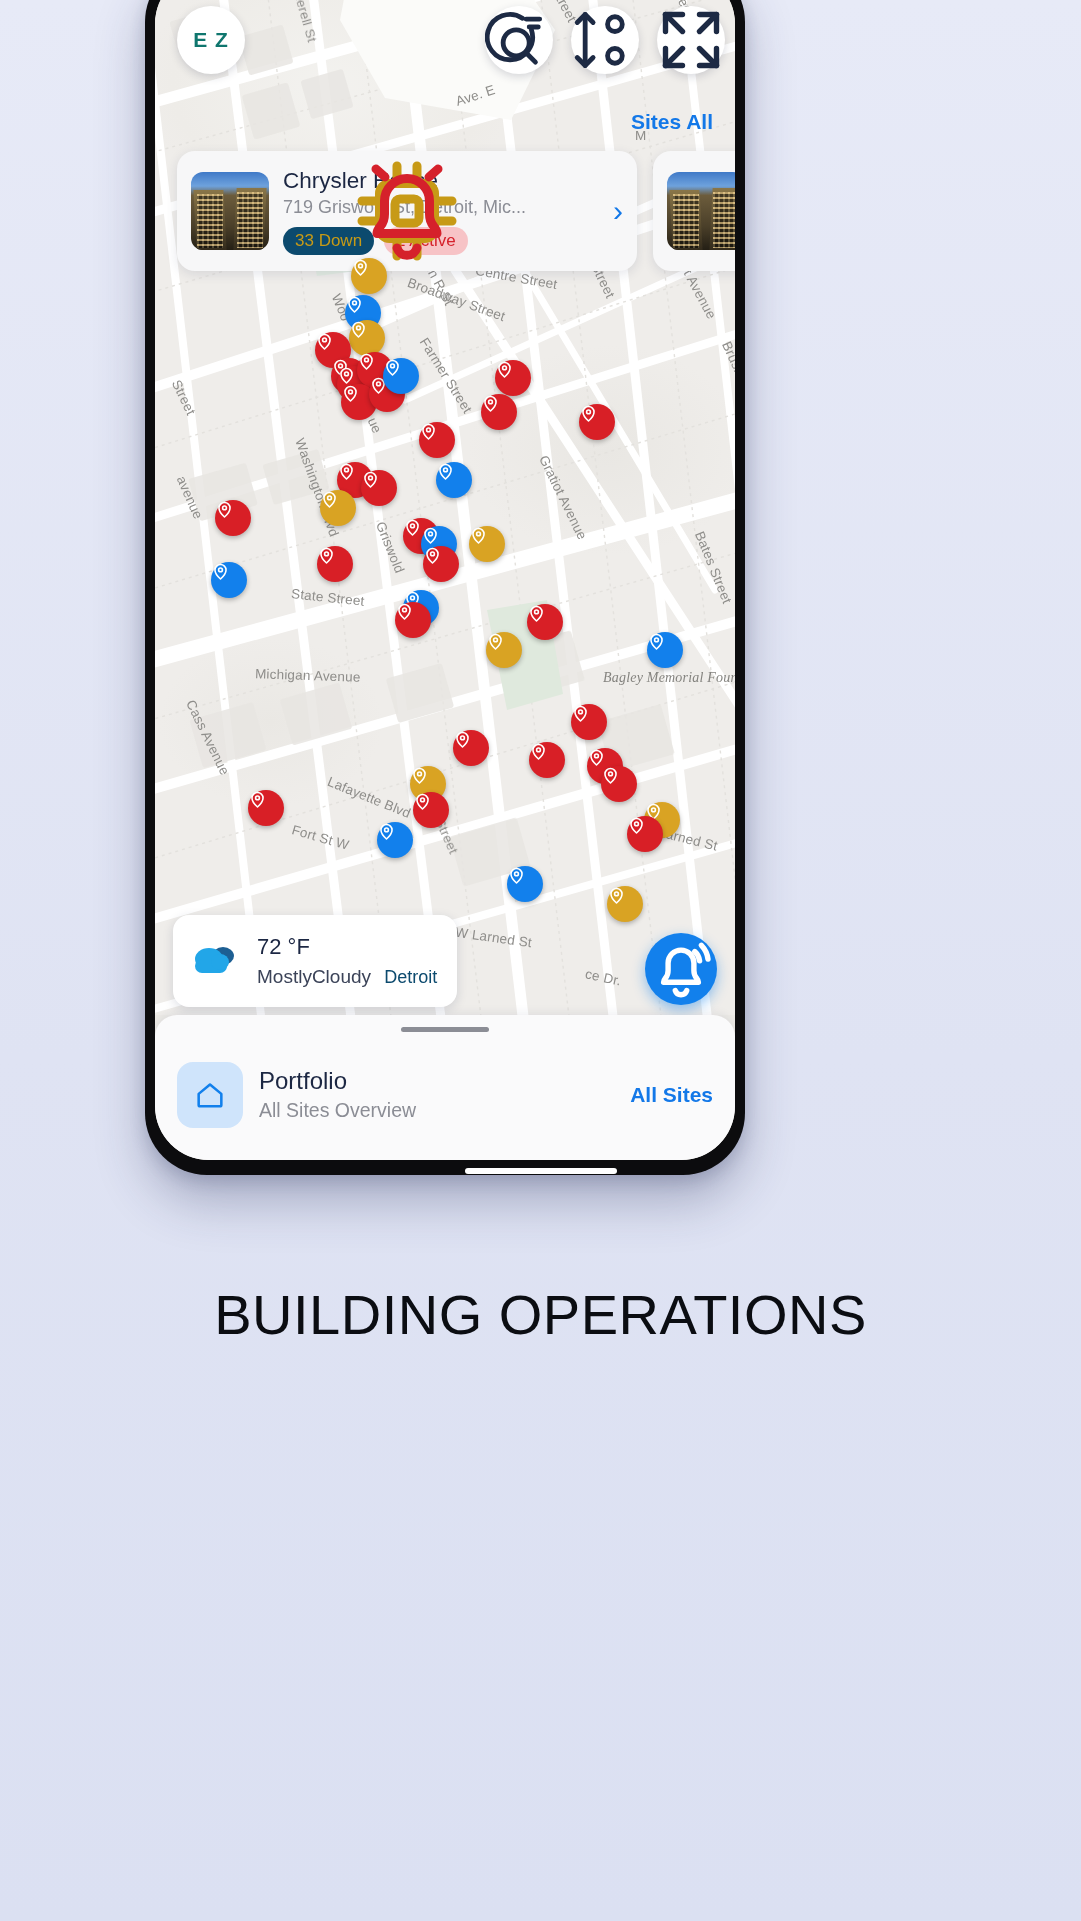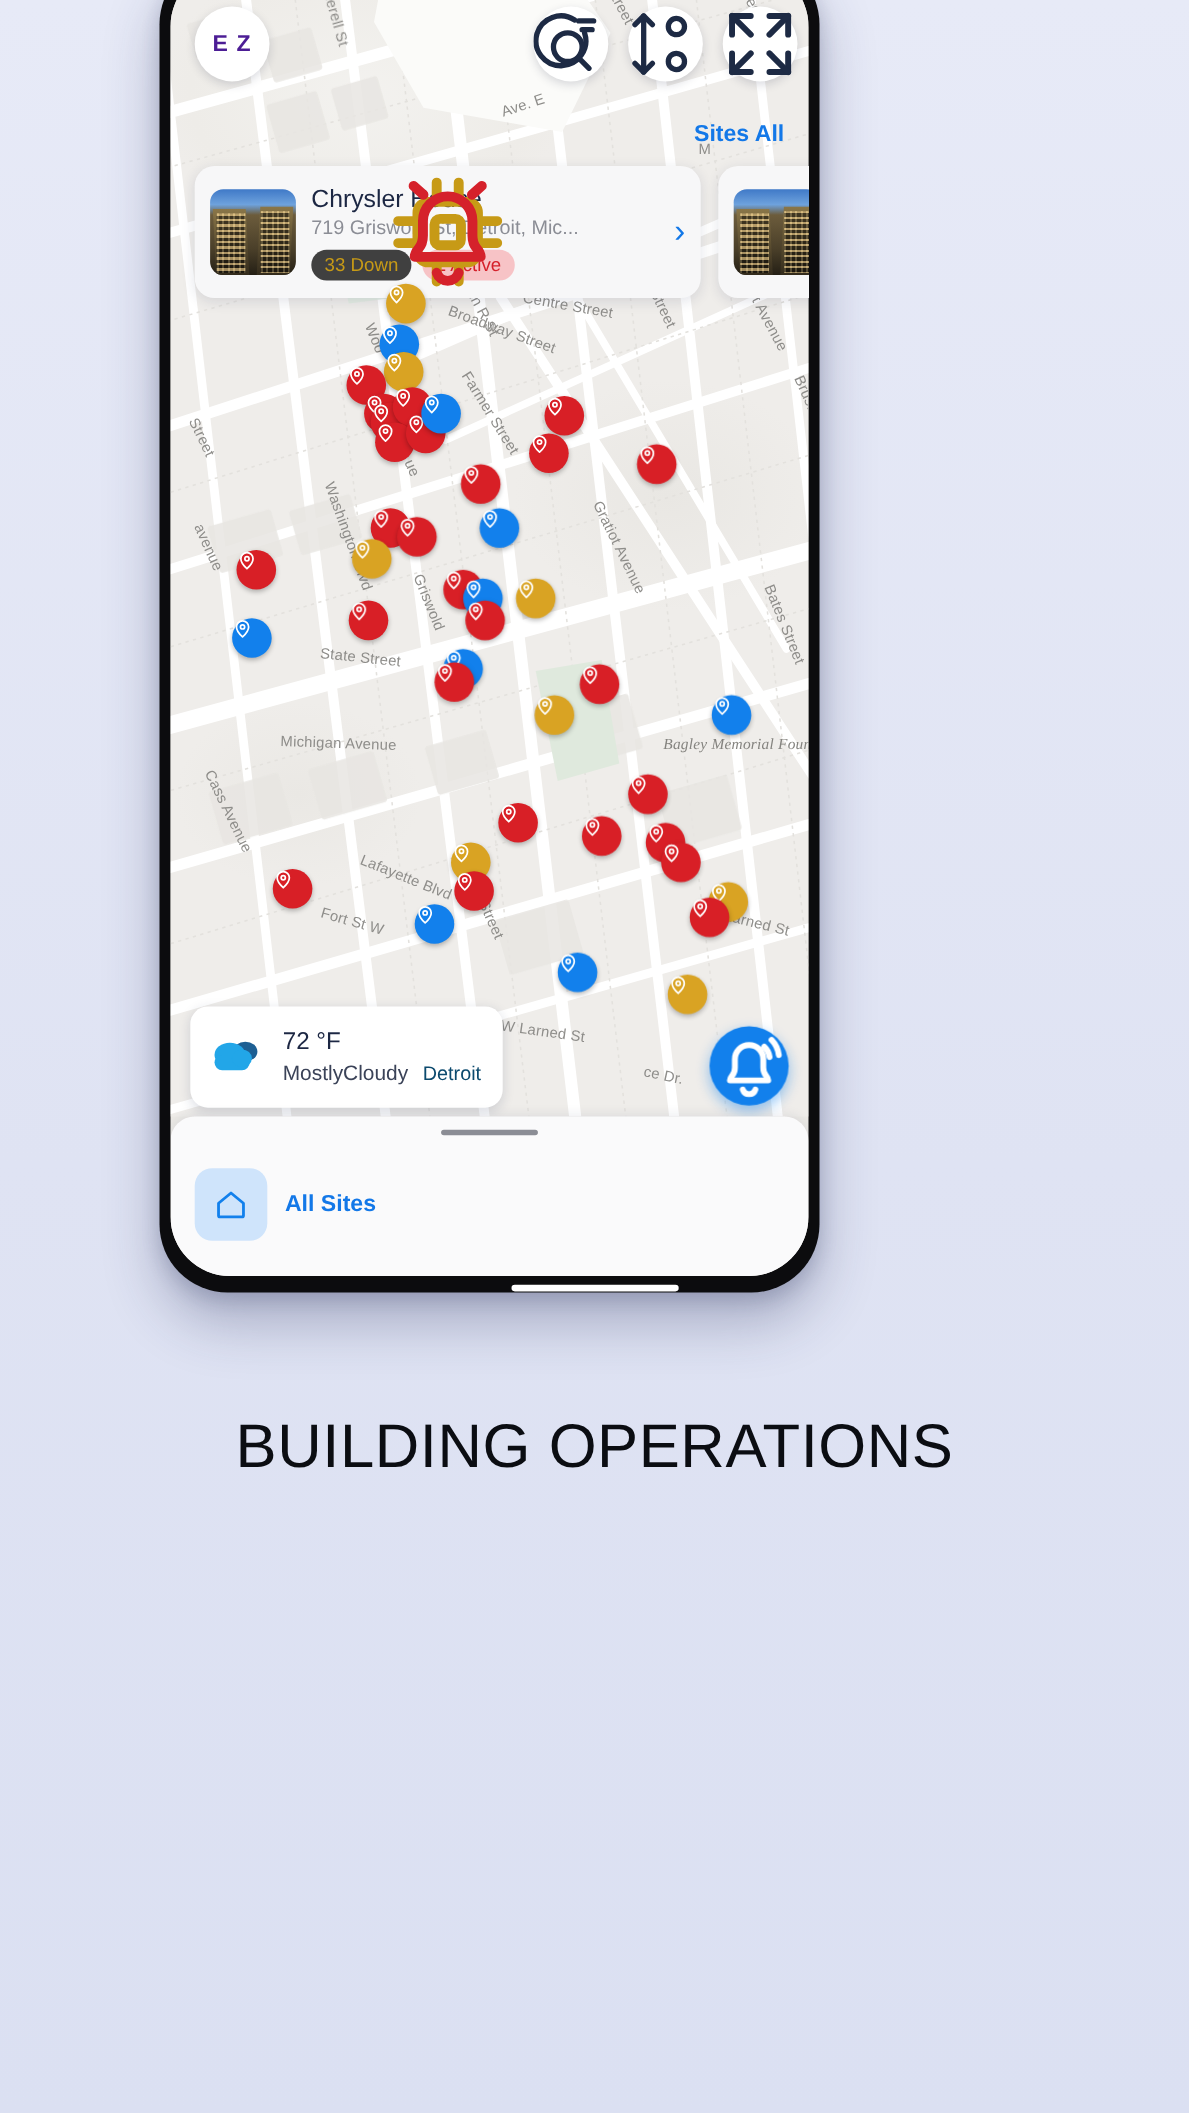--- a/index.html
+++ b/index.html
@@ -50,21 +50,21 @@
   .mlabel.it { font-style: italic; font-family: "Liberation Serif", serif; font-size: 14px; color: #84837f; }
 
   
   .top-row { position: absolute; top: 36px; left: 0; right: 0; height: 70px; }
   .fab {
     position: absolute; width: 68px; height: 68px; border-radius: 50%;
     background: #fff; box-shadow: 0 3px 9px rgba(28,34,66,.17);
     display: flex; align-items: center; justify-content: center;
     cursor: pointer;
   }
-  .fab-label { font-size: 21px; font-weight: 600; color: #4c1d95; letter-spacing: 1px; }
+  .fab-label { font-size: 21px; font-weight: 600; color: #0f766e; letter-spacing: 1px; }
   .fab svg { display: block; }
 
   
   .view-all {
     position: absolute; right: 22px; top: 140px;
     color: #1378e8; font-size: 21px; font-weight: 600; cursor: pointer;
   }
 
   
   .cards { position: absolute; left: 0; right: 0; top: 181px; height: 120px; }
@@ -92,21 +92,21 @@
   }
   .pinfo { flex: 1; min-width: 0; }
   .pname { font-size: 22.5px; color: #1c2743; font-weight: 400; line-height: 1.2; }
   .paddr { font-size: 18px; color: #8b8d95; margin-top: 3px; line-height: 1.2;
            white-space: nowrap; overflow: hidden; text-overflow: ellipsis; }
   .badges { display: flex; gap: 10px; margin-top: 8px; }
   .badge {
     display: inline-flex; align-items: center; gap: 9px;
     padding: 4px 12px; border-radius: 14px; font-size: 17px; white-space: nowrap;
   }
-  .badge.down { background: #404040; color: #c79a16; }
+  .badge.down { background: #0c4a6e; color: #c79a16; }
   .badge.active { background: #f7c3c6; color: #d5212b; }
   .chev { color: #1378e8; font-size: 30px; font-weight: 300; flex: none; line-height: 1; }
 
   
   .pin {
     position: absolute; width: 36px; height: 36px; border-radius: 50%;
     display: flex; align-items: center; justify-content: center;
     box-shadow: 0 2px 5px rgba(0,0,0,.28); cursor: pointer;
   }
   .pin.red { background: #d81f26; }
@@ -635,20 +635,24 @@
     </div>
 
     <div class="sheet">
       <div class="grabber"></div>
       <div class="sheet-in">
         <div class="home-tile">
           <svg width="34" height="34" viewBox="0 0 24 24" fill="none" stroke="#1280ec" stroke-width="1.8" stroke-linecap="round" stroke-linejoin="round">
             <path d="M4 11.2 12 4.6l8 6.6V19a1 1 0 0 1-1 1H5a1 1 0 0 1-1-1z"></path>
           </svg>
         </div>
+        <div class="sheet-txt">
+          <div class="sheet-title">Portfolio</div>
+          <div class="sheet-sub">All Sites Overview</div>
+        </div>
         <div class="all-sites">All Sites</div>
       </div>
     </div>
   </div>
 
   <div class="home-indicator"></div>
 
   <div class="headline">
     <span>BUILDING OPERATIONS</span>
   </div>

